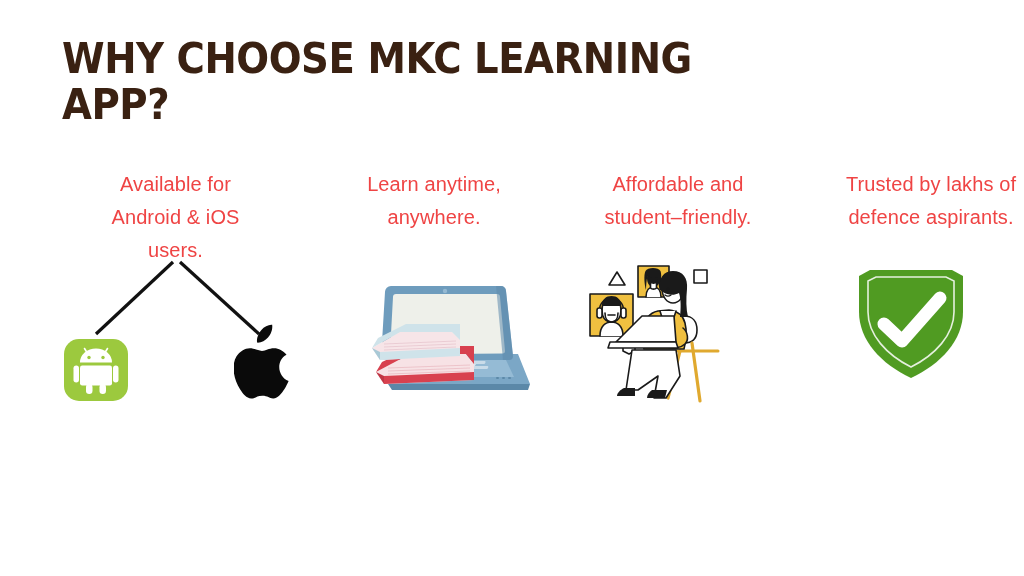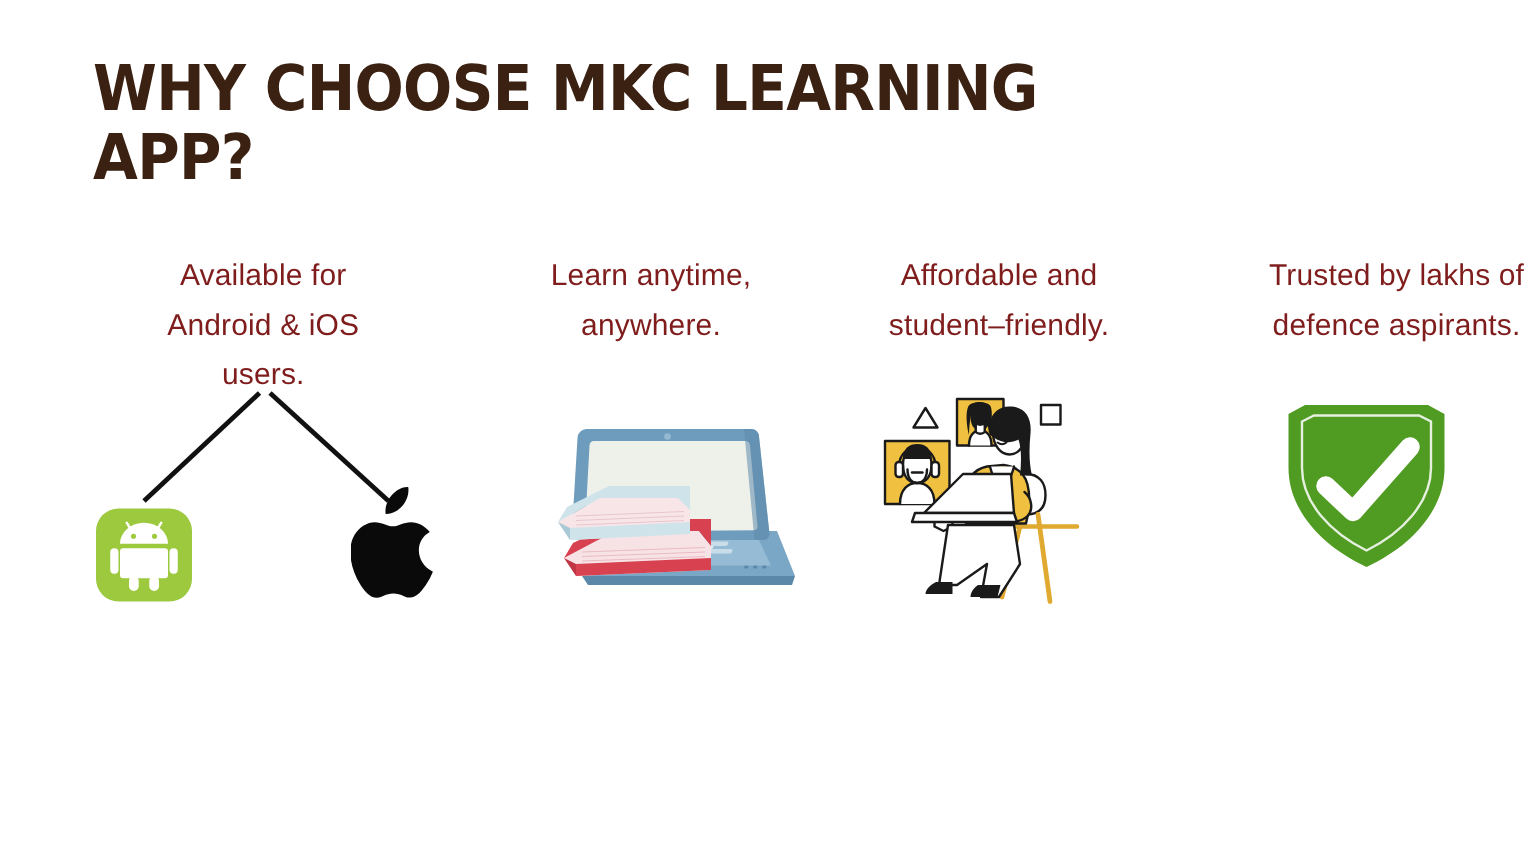--- a/index.html
+++ b/index.html
@@ -45,28 +45,28 @@
   
   .col {
     position: absolute;
     top: 168px;
     text-align: center;
   }
   .col-caption {
     font-family: "Liberation Sans", sans-serif;
     font-size: 20px;
     line-height: 33px;
-    color: #7f1d1d;
+    color: #ef4444;
     letter-spacing: 0.1px;
     white-space: pre-line;
   }
 
   #col-1 { left: 54px;  width: 243px; }
   #col-2 { left: 318px; width: 232px; text-align: center; }
-  #col-3 { left: 552px; width: 228px; }
+  #col-3 { left: 564px; width: 228px; }
   #col-4 { left: 812px; width: 238px; }
 
   
   #art-platforms {
     position: absolute;
     left: 54px;
     top: 252px;
     width: 250px;
     height: 160px;
   }

